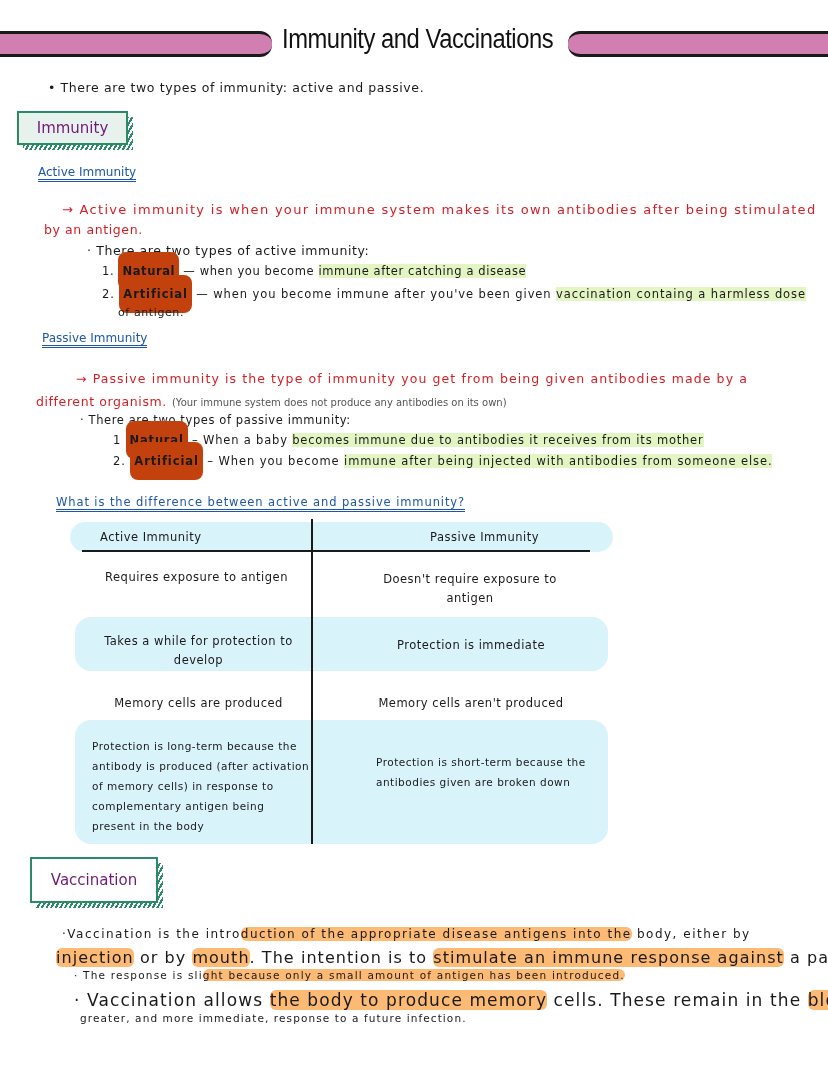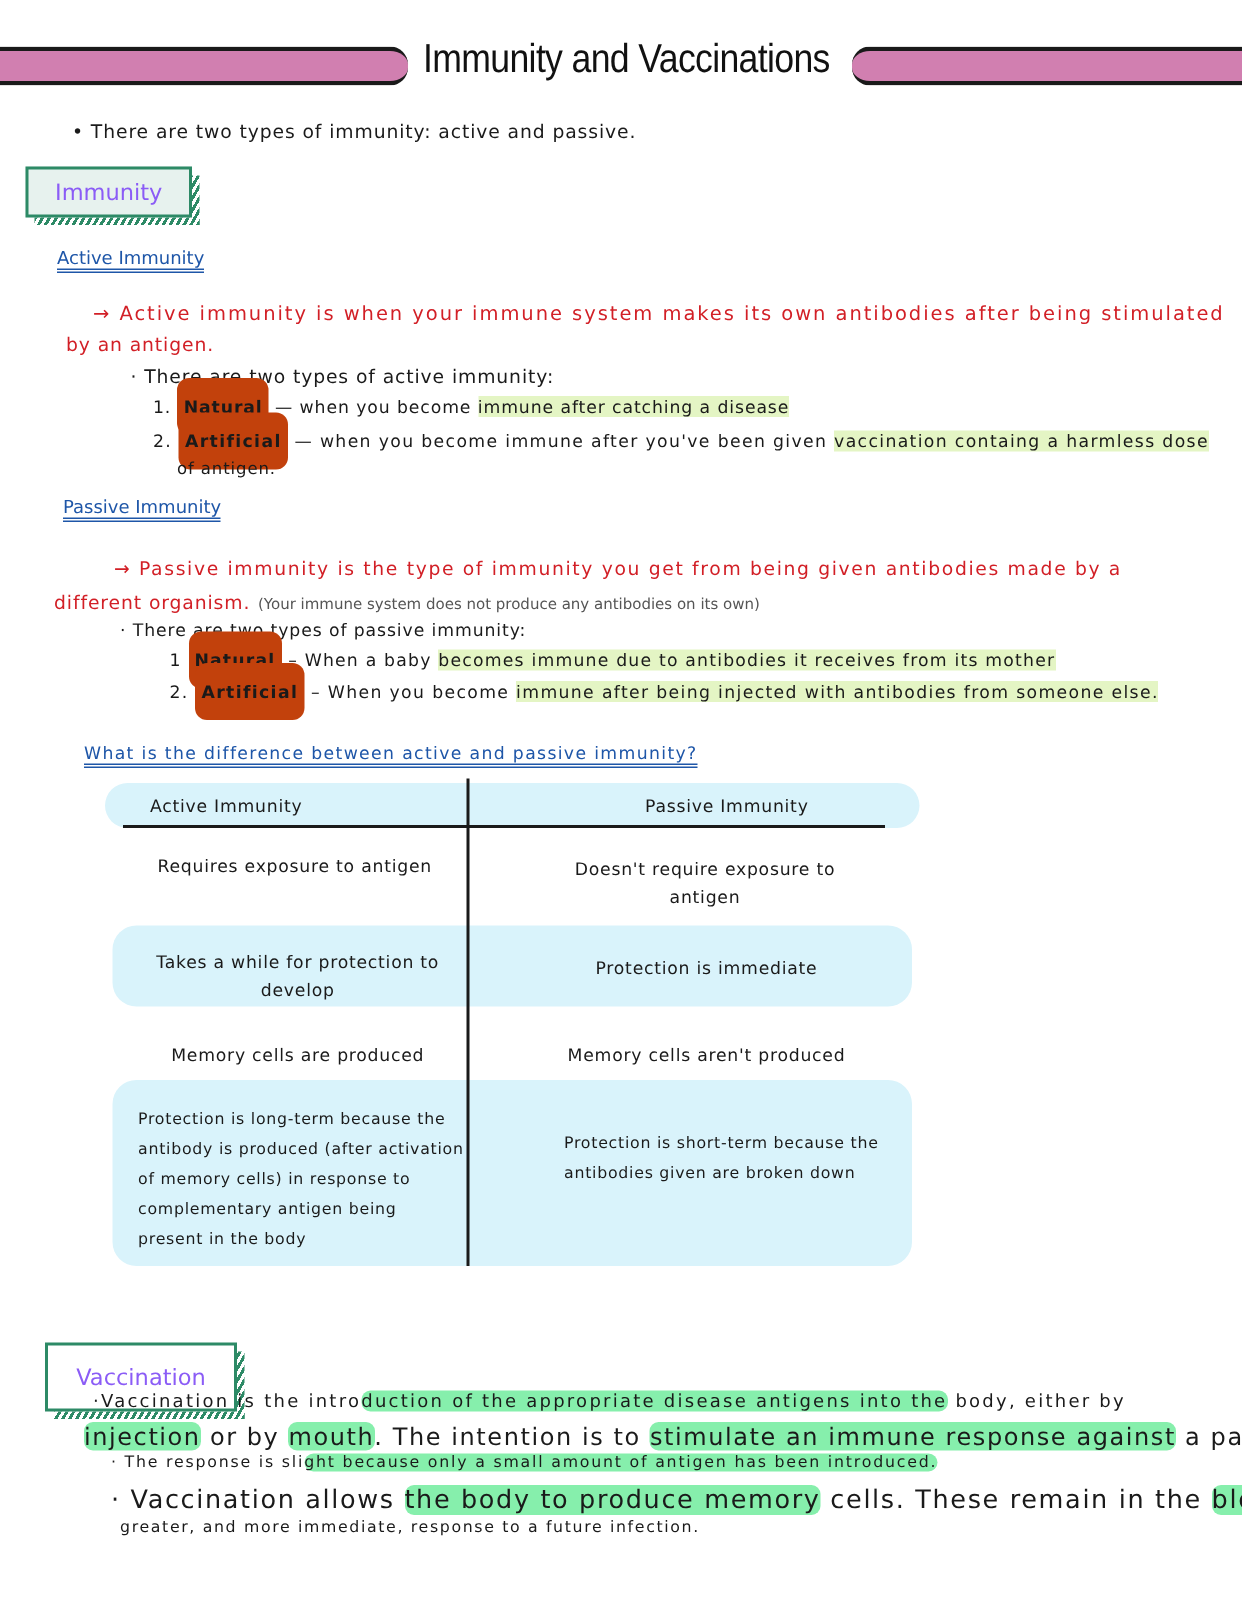--- a/index.html
+++ b/index.html
@@ -12,28 +12,28 @@
   .banner-left { left: 0; width: 272px; border-radius: 0 12px 12px 0; }
   .banner-right { left: 568px; width: 260px; border-radius: 12px 0 0 12px; }
   .title { left: 282px; top: 24px; font-family: "Liberation Sans", sans-serif; font-size: 27px; color: #111; letter-spacing: -0.5px; transform: scaleX(0.88); transform-origin: left; }
 
   .txt { font-size: 12.5px; letter-spacing: 0.6px; }
   .red { color: #d21f26; }
   .gray { color: #555; font-size: 10px; }
   .blue-ul { color: #1e56a8; font-size: 12px; border-bottom: 3px double #1e56a8; padding-bottom: 0px; line-height: 14px; }
 
   
-  .sec-box { position: absolute; background: #e7f2ee; border: 2px solid #2d8a66; color: #8b5cf6; font-size: 15px; display: flex; align-items: center; justify-content: center; }
+  .sec-box { position: absolute; background: #e7f2ee; border: 2px solid #2d8a66; color: #701a75; font-size: 15px; display: flex; align-items: center; justify-content: center; }
   .sec-box::after { content: ""; position: absolute; left: 4px; right: -7px; bottom: -7px; height: 5px; background: repeating-linear-gradient(-60deg, #2d8a66 0 2px, transparent 2px 4px); }
   .sec-box::before { content: ""; position: absolute; right: -7px; top: 4px; width: 5px; bottom: -7px; background: repeating-linear-gradient(-60deg, #2d8a66 0 2px, transparent 2px 4px); }
-  .sec-box.white { background: #ffffff; margin-top: 38px; }
+  .sec-box.white { background: #ffffff; }
 
   .hl-red { background: #c2410c; border-radius: 8px; padding: 12px 4px; font-weight: bold; }
   .hl-green { background: #e4f5c4; }
-  .hl-yellow { background: #86efac; border-radius: 6px; }
+  .hl-yellow { background: #fdba74; border-radius: 6px; }
 
   
   .tbl-bg { position: absolute; background: #d9f3fb; border-radius: 16px; }
   .tbl-vline { position: absolute; left: 311px; top: 519px; width: 2px; height: 325px; background: #1a1a1a; }
   .tbl-hline { position: absolute; left: 82px; top: 550px; width: 508px; height: 2px; background: #1a1a1a; }
   .cell { position: absolute; font-size: 11.5px; letter-spacing: 0.5px; line-height: 19px; text-align: center; white-space: normal; }
 </style>
 </head>
 <body>
 

